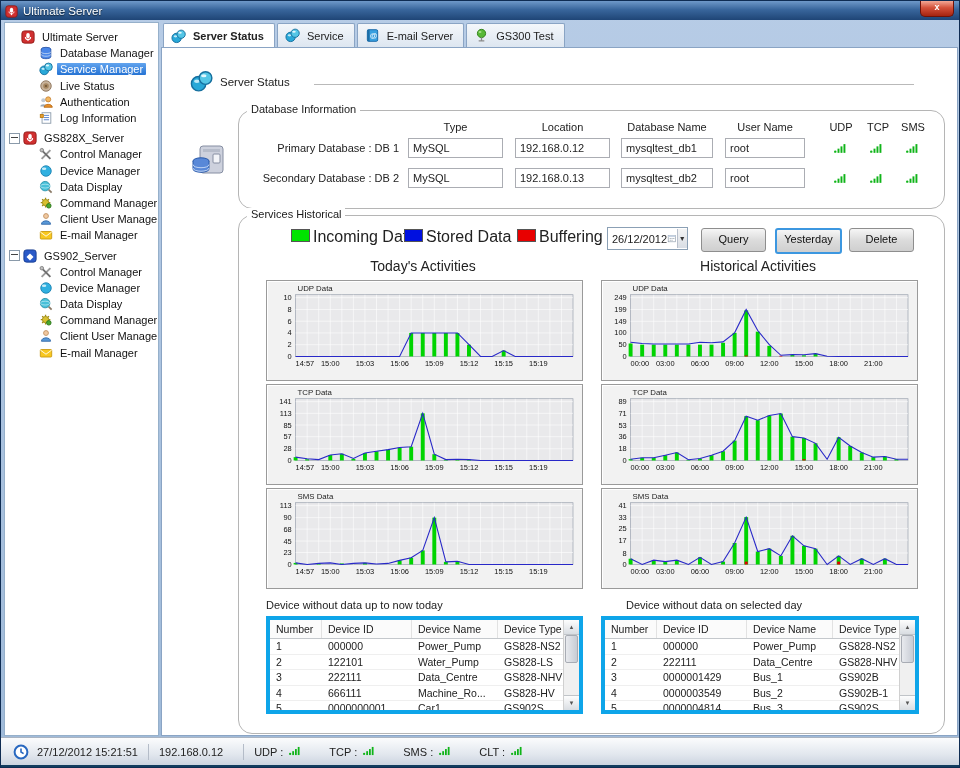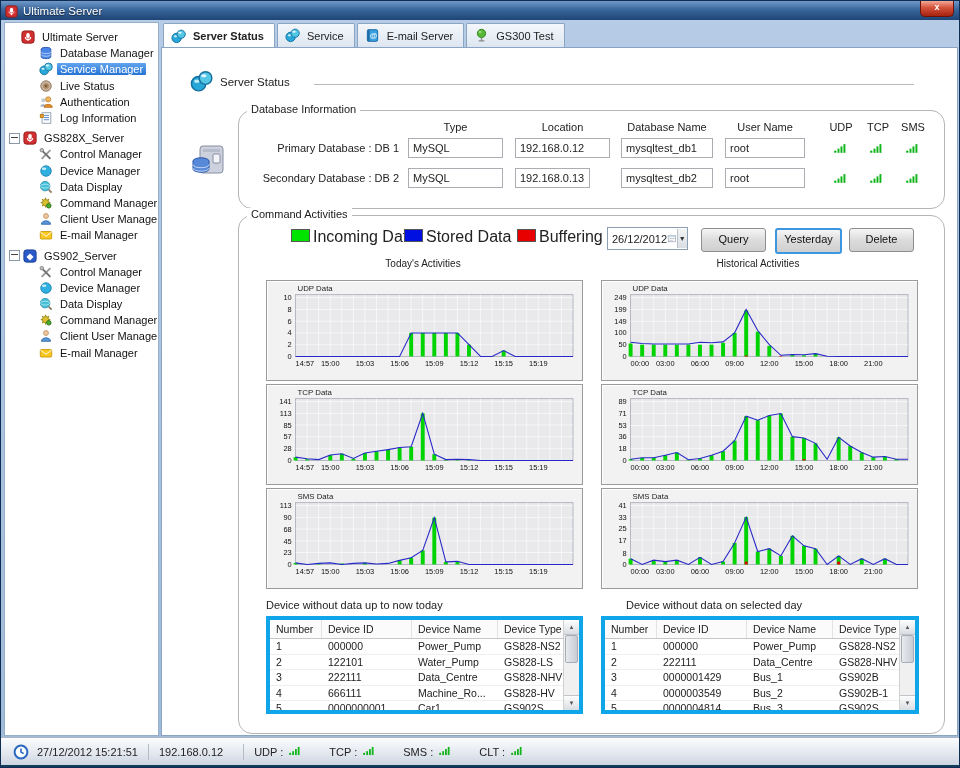--- a/index.html
+++ b/index.html
@@ -60,21 +60,21 @@
   .legend-label{position:absolute;top:12px;font-size:16px;color:#222;}
   .datebox{position:absolute;left:368px;top:11px;width:79px;height:21px;border:1px solid #8ba0b5;background:#fff;
            display:flex;align-items:center;font-size:11px;color:#222;cursor:pointer;}
   .datebox .dval{flex:1;padding-left:4px;}
   .datebox .cal{width:13px;height:13px;}
   .datebox .arr{width:13px;height:19px;background:linear-gradient(#f4f4f4,#d8dde4);border-left:1px solid #b8c0cc;
                 font-size:7px;color:#333;text-align:center;line-height:19px;}
   .btn{position:absolute;top:12px;width:63px;height:22px;background:linear-gradient(#f6f6f6,#dcdcdc 50%,#cfcfcf);
        border:1px solid #8e8e8e;border-radius:3px;font-size:11px;color:#111;text-align:center;line-height:20px;cursor:pointer;}
   .btn.focused{border:2px solid #3c97e0;line-height:18px;}
-  .chart-col-title{position:absolute;top:42px;width:160px;text-align:center;font-size:10px;color:#222;}
+  .chart-col-title{position:absolute;top:42px;width:160px;text-align:center;font-size:14px;color:#222;}
   .chart{position:absolute;width:317px;height:101px;background:#f2f2f2;
          border:1px solid #9a9a9a;box-shadow:inset 1px 1px 0 #ffffff;box-sizing:border-box;}
   .tbl-title{position:absolute;top:383px;font-size:11px;color:#222;}
   .dev-table{position:absolute;top:400px;height:98px;border:4px solid #0ea5e9;background:#fff;
              overflow:hidden;box-sizing:border-box;font-size:10.5px;color:#222;}
   .dt-head{display:flex;height:18px;line-height:18px;border-bottom:1px solid #c4c8cc;background:#fbfbfb;}
   .dt-head div{padding-left:6px;box-sizing:border-box;border-right:1px solid #e2e2e2;}
   .dt-row{display:flex;height:14.5px;line-height:14px;border-bottom:1px solid #efefef;}
   .dt-row div{padding-left:6px;box-sizing:border-box;white-space:nowrap;overflow:hidden;}
   .c0{width:52px;flex:none;}.c1{width:90px;flex:none;}.c2{width:86px;flex:none;}.c3{width:72px;flex:none;}
@@ -393,21 +393,21 @@
                 <rect x="11.4" y="2.4" width="2.2" height="10" fill="#0fb418"></rect>
               </svg></span>
             <span class="sig" style="left: 665px; top: 31px;"><svg viewBox="0 0 16 16" width="100%" height="100%" xmlns="http://www.w3.org/2000/svg">
                 <circle cx="2" cy="11" r="1.4" fill="#0fb418"></circle>
                 <rect x="4.6" y="7.6" width="2.2" height="4.8" fill="#0fb418"></rect>
                 <rect x="8" y="5" width="2.2" height="7.4" fill="#0fb418"></rect>
                 <rect x="11.4" y="2.4" width="2.2" height="10" fill="#0fb418"></rect>
               </svg></span>
             <div class="db-row-label" style="top: 61px; left: 0px;">Secondary Database :  DB 2</div>
             <input class="db-input" readonly="" value="MySQL" style="left: 169px; top: 57px; width: 95px;">
-            <input class="db-input" readonly="" value="192.168.0.13" style="left: 276px; top: 57px; width: 75px;">
+            <input class="db-input" readonly="" value="192.168.0.13" style="left: 276px; top: 57px; width: 95px;">
             <input class="db-input" readonly="" value="mysqltest_db2" style="left: 382px; top: 57px; width: 92px;">
             <input class="db-input" readonly="" value="root" style="left: 486px; top: 57px; width: 80px;">
             <span class="sig" style="left: 593px; top: 61px;"><svg viewBox="0 0 16 16" width="100%" height="100%" xmlns="http://www.w3.org/2000/svg">
                 <circle cx="2" cy="11" r="1.4" fill="#0fb418"></circle>
                 <rect x="4.6" y="7.6" width="2.2" height="4.8" fill="#0fb418"></rect>
                 <rect x="8" y="5" width="2.2" height="7.4" fill="#0fb418"></rect>
                 <rect x="11.4" y="2.4" width="2.2" height="10" fill="#0fb418"></rect>
               </svg></span>
             <span class="sig" style="left: 629px; top: 61px;"><svg viewBox="0 0 16 16" width="100%" height="100%" xmlns="http://www.w3.org/2000/svg">
                 <circle cx="2" cy="11" r="1.4" fill="#0fb418"></circle>
@@ -418,21 +418,21 @@
             <span class="sig" style="left: 665px; top: 61px;"><svg viewBox="0 0 16 16" width="100%" height="100%" xmlns="http://www.w3.org/2000/svg">
                 <circle cx="2" cy="11" r="1.4" fill="#0fb418"></circle>
                 <rect x="4.6" y="7.6" width="2.2" height="4.8" fill="#0fb418"></rect>
                 <rect x="8" y="5" width="2.2" height="7.4" fill="#0fb418"></rect>
                 <rect x="11.4" y="2.4" width="2.2" height="10" fill="#0fb418"></rect>
               </svg></span>
           </div>
       </div>
 
       <div class="gbox fs-srv">
-        <span class="gbox-legend">Command Activities</span>
+        <span class="gbox-legend">Services Historical</span>
         <div id="srv-legend">
             <span class="sw" style="left: 52px; background: rgb(0, 228, 0);"></span>
             <span class="legend-label" style="left: 74px;">Incoming Data</span>
             <span class="sw" style="left: 165px; background: rgb(0, 16, 224);"></span>
             <span class="legend-label" style="left: 187px;">Stored Data</span>
             <span class="sw" style="left: 278px; background: rgb(232, 0, 0);"></span>
             <span class="legend-label" style="left: 300px;">Buffering Data</span>
           </div>
 
         <div class="datebox">

